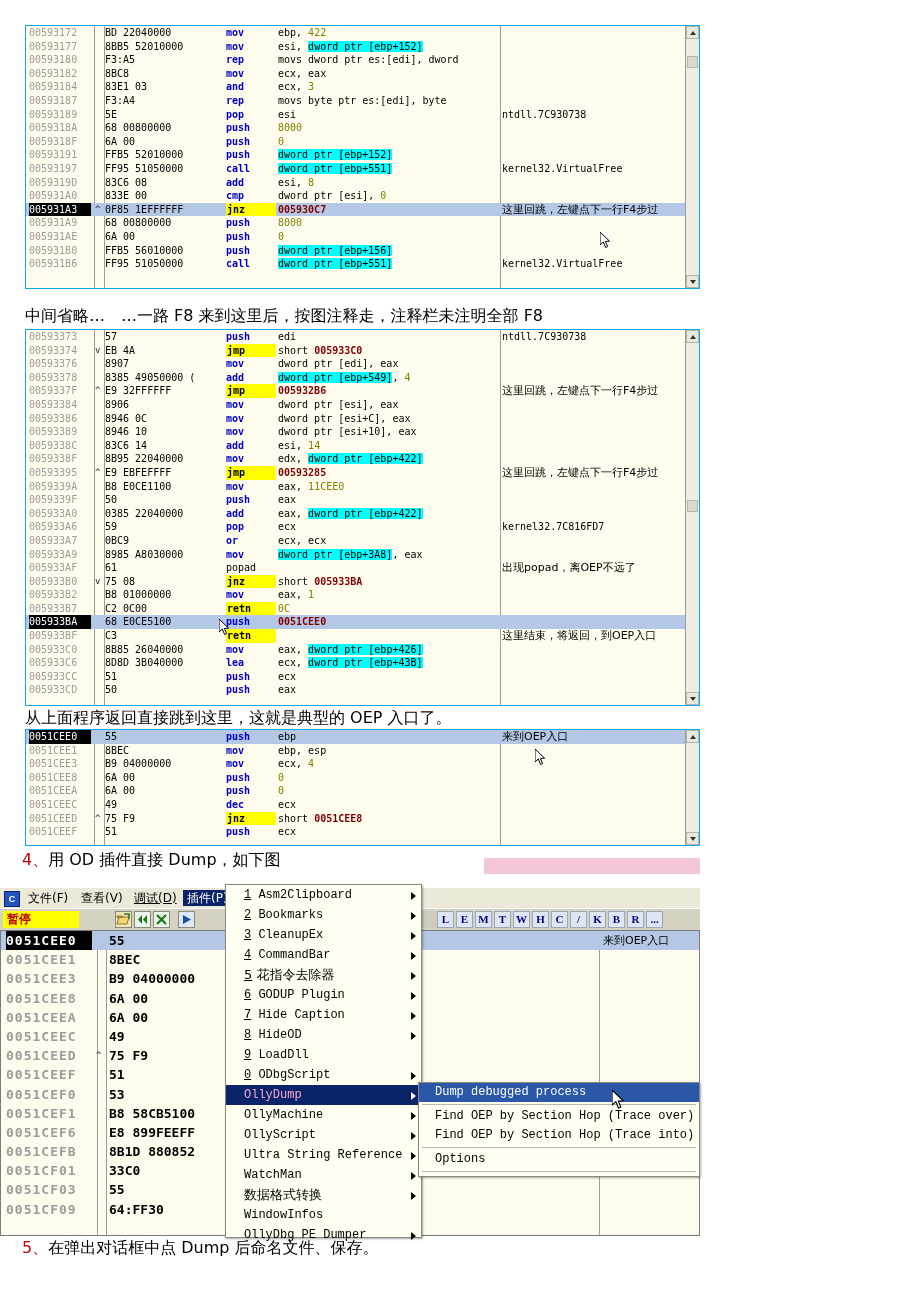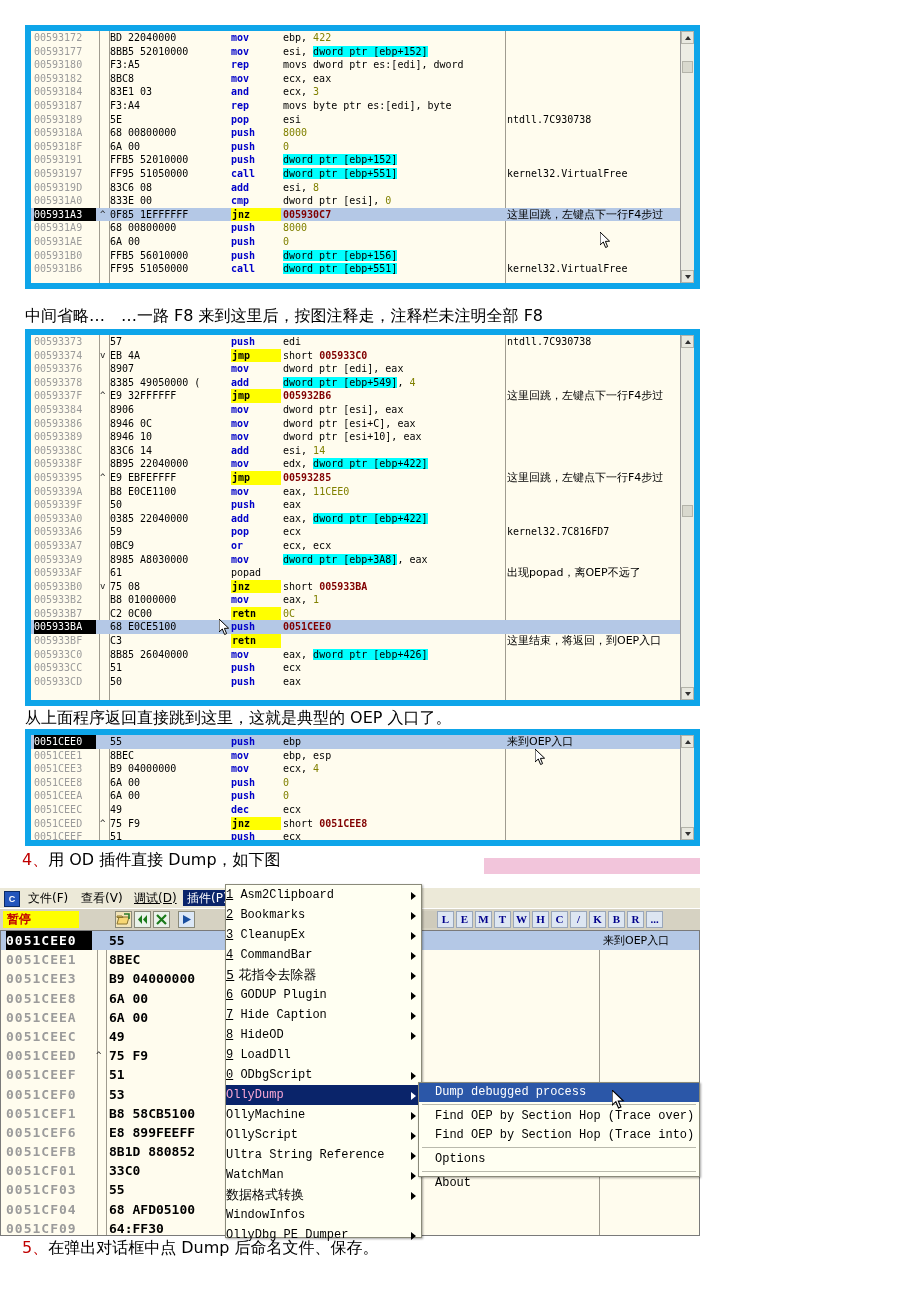--- a/index.html
+++ b/index.html
@@ -1,21 +1,21 @@
 <!DOCTYPE html>
 <html><head>
 <meta charset="utf-8">
 <style>
   html,body{margin:0;padding:0;background:#ffffff;}
   body{width:920px;height:1302px;position:relative;
        font-family:"Liberation Sans","DejaVu Sans",sans-serif;
        -webkit-font-smoothing:none;}
 
   
-  .panel{position:absolute;background:#FFFCEE;border:6px solid #0ea5e9;
+  .panel{position:absolute;background:#FFFCEE;border:1px solid #0ea5e9;
          box-sizing:border-box;overflow:hidden;}
   .rows{position:absolute;left:0;top:0;right:13px;bottom:0;}
   .row{height:13.6px;line-height:13.6px;position:relative;white-space:nowrap;
        font-family:"DejaVu Sans Mono","Liberation Mono",monospace;font-size:10px;}
   .row.sel{background:#B4C8E6;}
   .row.curr .c-addr{background:#000000;color:#ffffff;}
   .c-addr{position:absolute;left:3px;width:62px;color:#9b9b9b;letter-spacing:0px;}
   .c-mark{position:absolute;left:69px;width:9px;color:#222;font-size:9px;}
   .c-hex{position:absolute;left:79px;width:118px;color:#000;}
   .c-mn{position:absolute;left:200px;width:48px;color:#0000C8;font-weight:bold;}
@@ -72,21 +72,21 @@
   #oddis .c-addr{left:5px;width:86px;font-weight:bold;letter-spacing:1px;}
   #oddis .c-mark{left:95px;}
   #oddis .c-hex{left:108px;width:170px;font-weight:bold;}
   #oddis .c-op{left:285px;font-weight:bold;}
   #oddis .c-cmt{left:602px;}
 
   
   #plugmenu{position:absolute;left:225px;top:884px;width:195px;height:352px;
             background:#FFFFF2;border:1px solid #8a8a7a;box-shadow:1px 1px 2px rgba(0,0,0,.35);}
   .pmi{position:relative;height:20px;line-height:20px;font-size:12px;color:#000;
-       font-family:"Liberation Mono","DejaVu Sans Mono",monospace;padding-left:0;white-space:nowrap;}
+       font-family:"Liberation Mono","DejaVu Sans Mono",monospace;padding-left:18px;white-space:nowrap;}
   .pmi.cjk{font-family:"DejaVu Sans","Liberation Sans",sans-serif;font-size:13px;}
   .pmi.hi{background:#0A246A;color:#f9a8d4;}
   .pmi .k{text-decoration:underline;}
   .arrow{position:absolute;right:5px;top:7px;width:0;height:0;
          border-top:4px solid transparent;border-bottom:4px solid transparent;border-left:5px solid #000;}
   .pmi.hi .arrow{border-left-color:#fff;}
 
   #submenu{position:absolute;left:418px;top:1082px;width:280px;height:93px;
            background:#FFFFF2;border:1px solid #8a8a7a;box-shadow:1px 1px 2px rgba(0,0,0,.35);}
   .smi{position:relative;height:19px;line-height:19px;font-size:12px;color:#000;
@@ -423,20 +423,27 @@
         <span class="c-mn jmp">retn</span>
         <span class="c-op"></span>
         <span class="c-cmt cn">这里结束，将返回，到OEP入口</span>
       </div>
       <div class="row">
         <span class="c-addr">005933C0</span>
         <span class="c-mark"></span>
         <span class="c-hex">8B85 26040000</span>
         <span class="c-mn">mov</span>
         <span class="c-op">eax, <span class="hl">dword ptr [ebp+426]</span></span>
+      </div>
+      <div class="row">
+        <span class="c-addr">005933C6</span>
+        <span class="c-mark"></span>
+        <span class="c-hex">8D8D 3B040000</span>
+        <span class="c-mn">lea</span>
+        <span class="c-op">ecx, <span class="hl">dword ptr [ebp+43B]</span></span>
       </div>
       <div class="row">
         <span class="c-addr">005933CC</span>
         <span class="c-mark"></span>
         <span class="c-hex">51</span>
         <span class="c-mn">push</span>
         <span class="c-op">ecx</span>
       </div>
       <div class="row">
         <span class="c-addr">005933CD</span>
@@ -670,25 +677,20 @@
         </div>
         <div class="row">
           <span class="c-addr">0051CF01</span>
           <span class="c-mark"></span>
           <span class="c-hex">33C0</span>
         </div>
         <div class="row">
           <span class="c-addr">0051CF03</span>
           <span class="c-mark"></span>
           <span class="c-hex">55</span>
-        </div>
-        <div class="row">
-          <span class="c-addr">0051CF04</span>
-          <span class="c-mark"></span>
-          <span class="c-hex">68 AFD05100</span>
         </div>
         <div class="row">
           <span class="c-addr">0051CF09</span>
           <span class="c-mark"></span>
           <span class="c-hex">64:FF30</span>
         </div>
       </div>
   </div>
 </div>
 
@@ -714,21 +716,20 @@
   </div>
 
 <div id="submenu">
     <div class="smi hi">Dump debugged process</div>
     <div class="sep"></div>
     <div class="smi">Find OEP by Section Hop (Trace over)</div>
     <div class="smi">Find OEP by Section Hop (Trace into)</div>
     <div class="sep"></div>
     <div class="smi">Options</div>
     <div class="sep"></div>
-    <div class="smi">About</div>
   </div>
 <svg class="cursor" style="left:612px;top:1090px;width:14px;height:21px;" viewBox="0 0 12 18">
   <polygon points="0,0 0,13 3.3,10 5.6,15.5 7.6,14.6 5.4,9.4 9.6,9.2" fill="#fff" stroke="#000" stroke-width="1"></polygon>
 </svg>
 
 <div class="cap" style="left:22px;top:1238px;">
   <span class="n">5、</span><span>在弹出对话框中点 Dump 后命名文件、保存。</span>
 </div>
 
 </body></html>

